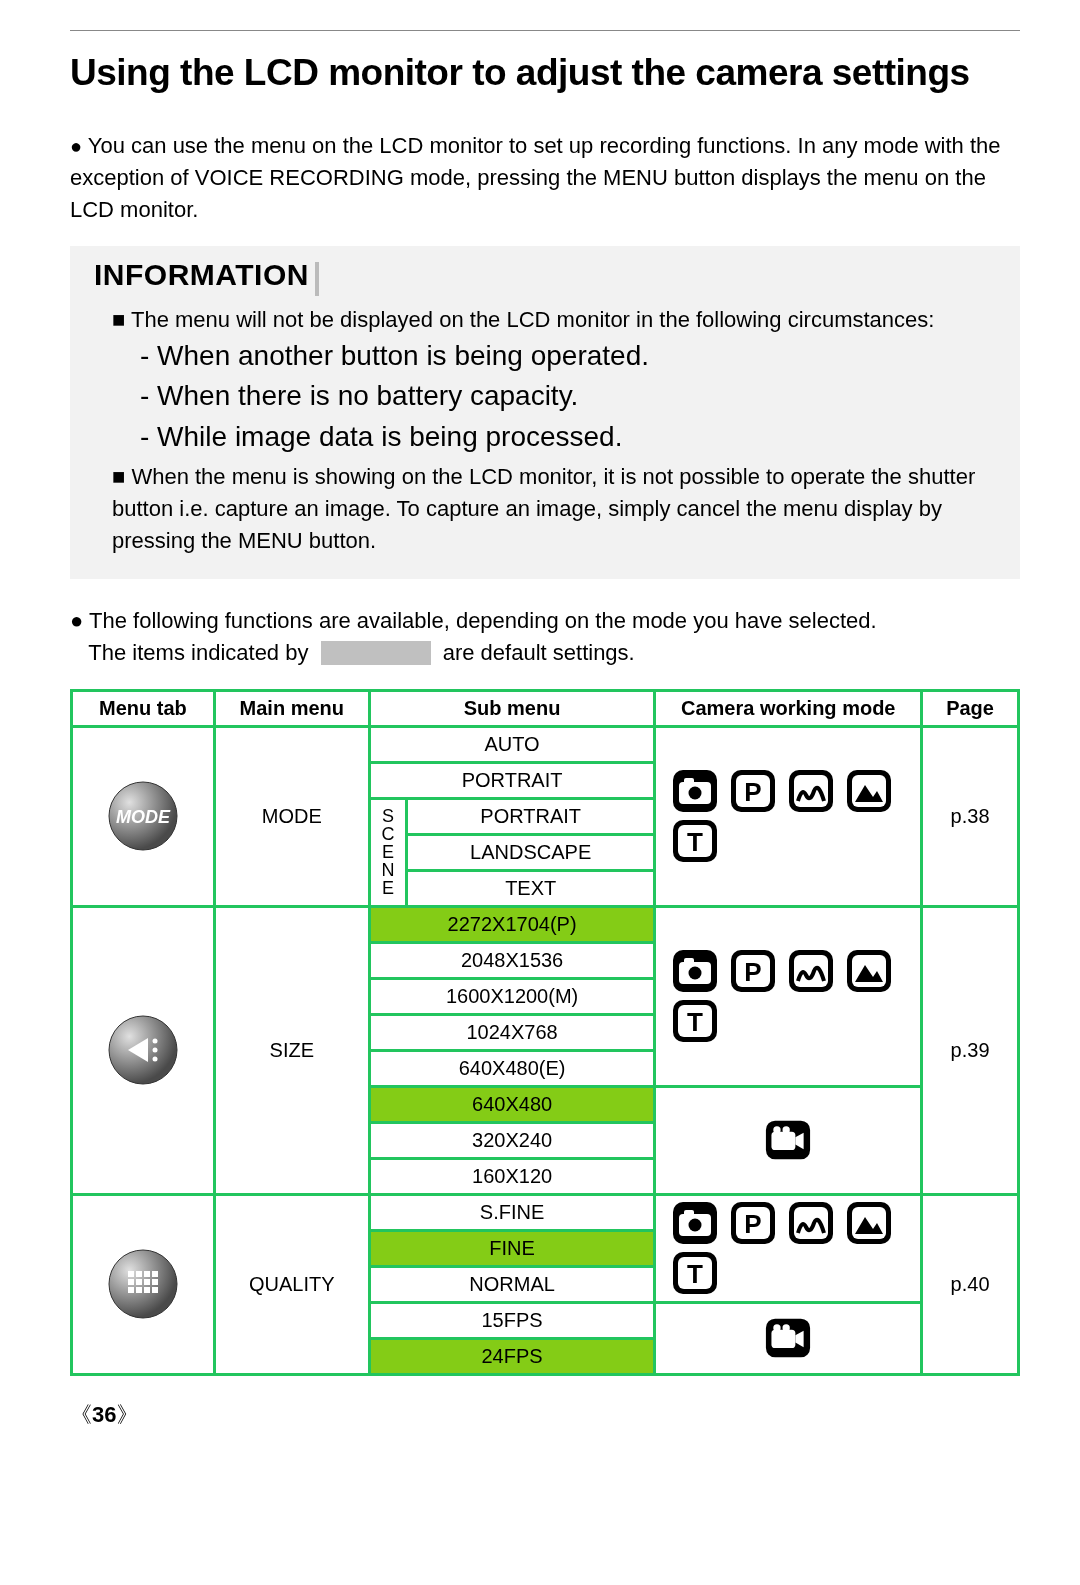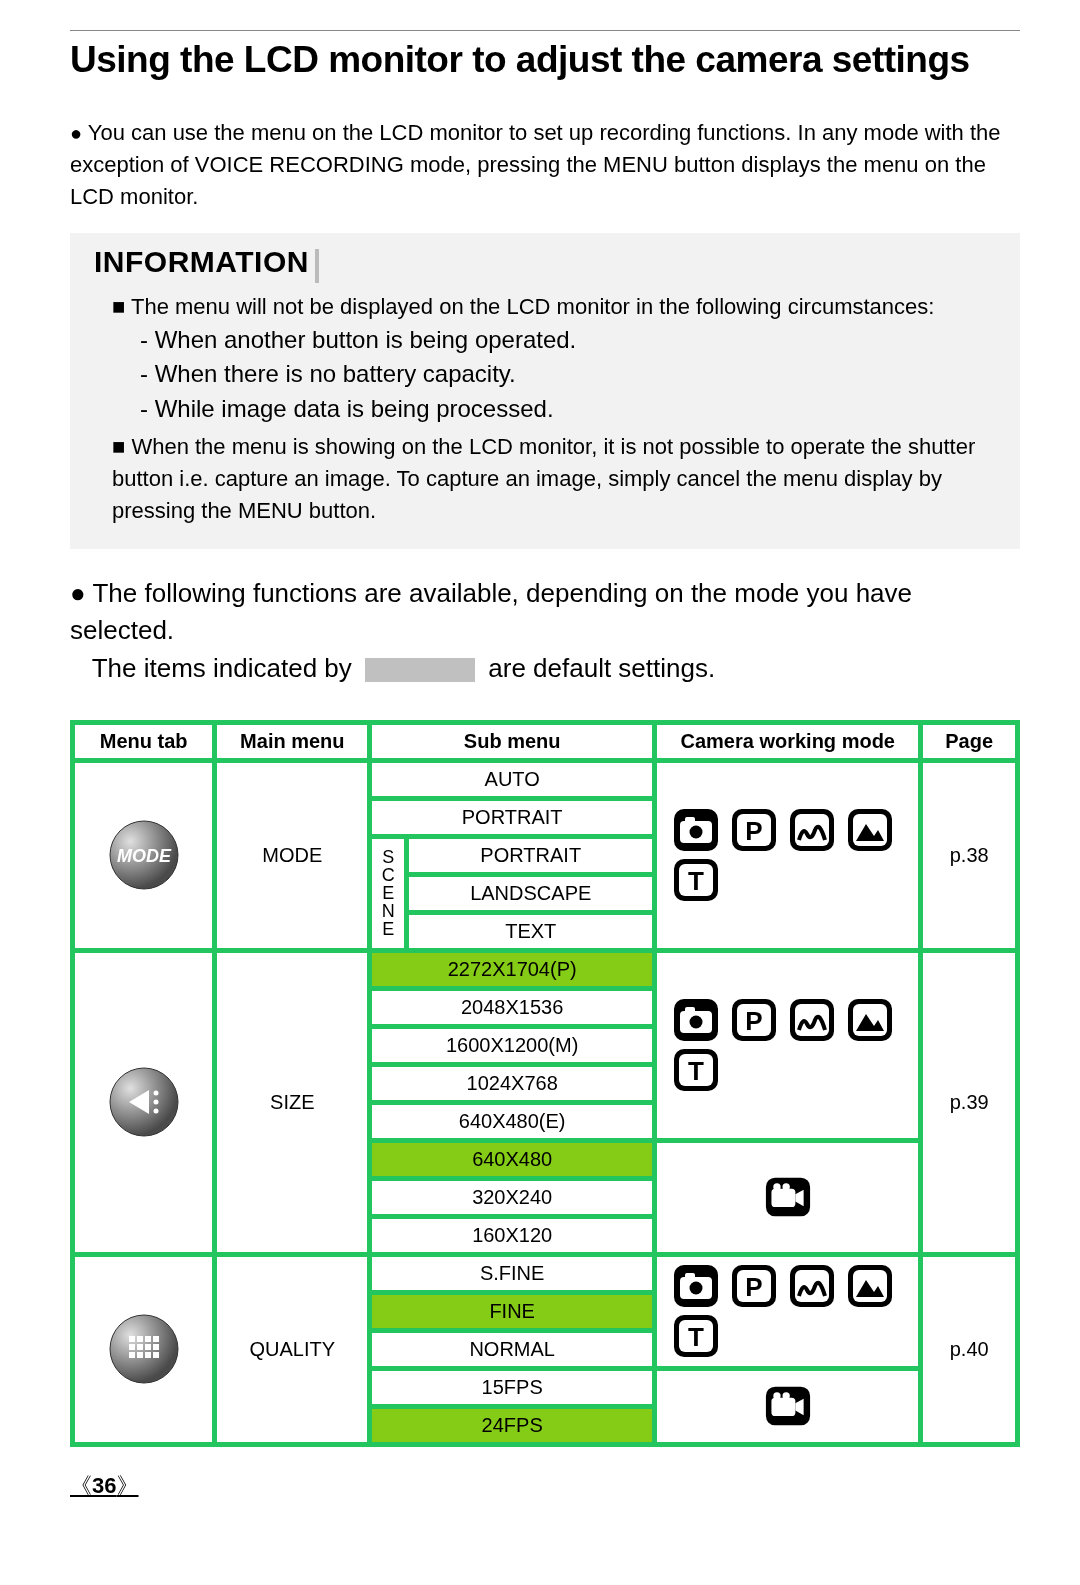--- a/index.html
+++ b/index.html
@@ -9,21 +9,21 @@
     color: #000;
     background: #fff;
     width: 1080px;
   }
   .page {
     padding: 30px 60px 30px 70px;
     box-sizing: border-box;
   }
   .title-wrap {
     border-top: 1px solid #888;
-    padding-top: 8px;
+    padding-top: 21px;
     margin-bottom: 36px;
   }
   .title {
     font-size: 37px;
     font-weight: bold;
     margin: 0;
     letter-spacing: -0.5px;
   }
   .para {
     font-size: 22px;
@@ -60,45 +60,45 @@
   .info-list {
     list-style: none;
     padding: 0 0 0 18px;
     margin: 0;
     font-size: 22px;
     line-height: 1.45;
   }
   .info-list > li { margin-bottom: 4px; }
   .sub {
     padding-left: 28px;
-    font-size: 24px;
+    font-size: 28px;
     line-height: 1.45;
   }
   .default-block {
-    font-size: 26px;
+    font-size: 22px;
     line-height: 1.45;
-    margin-bottom: 32px;
+    margin-bottom: 20px;
   }
   .default-swatch {
     display: inline-block;
     width: 110px;
     height: 24px;
     background: #c0c0c0;
     vertical-align: -5px;
     margin: 0 6px;
   }
   
   .menu-table {
     width: 100%;
     border-collapse: collapse;
     table-layout: fixed;
     font-size: 20px;
   }
   .menu-table th, .menu-table td {
-    border: 5px solid #22c55e;
+    border: 3px solid #22c55e;
     padding: 5px 6px;
     text-align: center;
     vertical-align: middle;
   }
   .col-menutab { width: 115px; }
   .col-main { width: 125px; }
   .col-scene { width: 30px; }
   .col-sub { width: 200px; }
   .col-mode { width: 215px; }
   .col-page { width: 78px; }
@@ -122,21 +122,20 @@
     padding: 0 10px;
   }
   .mode-icons.center-one { justify-content: center; }
   .micon {
     width: 46px; height: 44px;
     display: inline-flex; align-items: center; justify-content: center;
   }
   .page-num {
     font-size: 22px;
     margin-top: 24px;
-    text-decoration: underline;
   }
   .page-num .br { font-weight: normal; }
 </style>
 </head>
 <body>
 
 <div class="page">
 
   <div class="title-wrap">
     <h1 class="title">Using the LCD monitor to adjust the camera settings</h1>

